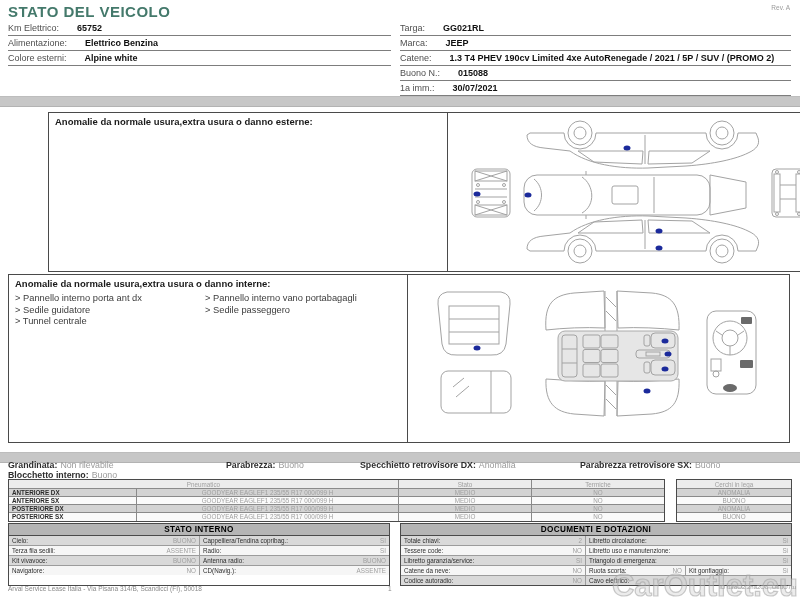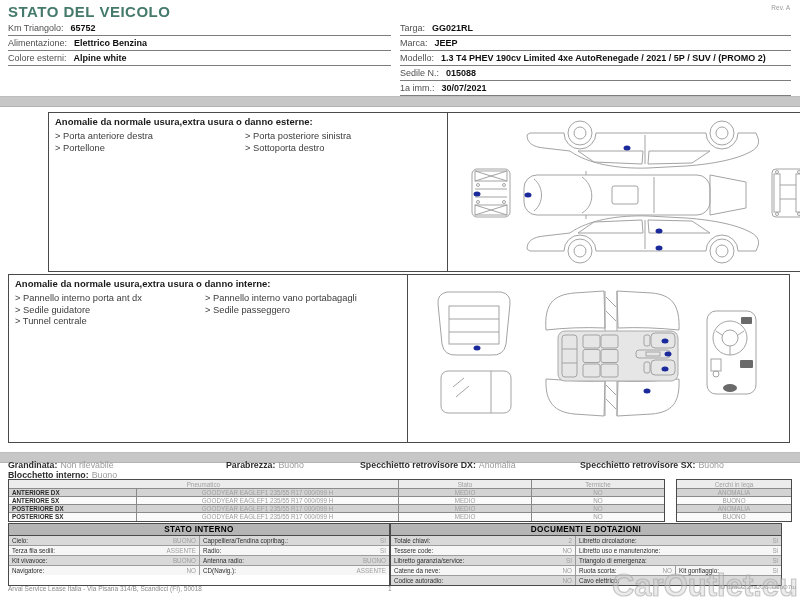--- a/index.html
+++ b/index.html
@@ -6,21 +6,21 @@
   body{font-family:"Liberation Sans", sans-serif; background:#ffffff;}
   .page{position:relative;width:800px;height:600px;background:#ffffff;overflow:hidden;}
 
   .title{position:absolute;left:8px;top:3px;font-size:15px;font-weight:bold;color:#44796b;letter-spacing:.5px;}
   .rev{position:absolute;right:10px;top:4px;font-size:6.5px;color:#9a9a9a;}
 
   .hdr-left{position:absolute;left:8px;top:21px;width:383px;}
   .hdr-right{position:absolute;left:400px;top:21px;width:391px;}
   .field{border-bottom:1px solid #7d7d7d;padding:2px 0 1px 0;font-size:9px;color:#555;line-height:11px;}
   .field .fl{color:#4f4f4f;}
-  .field .fv{color:#101010;font-weight:bold;margin-left:7px;}
+  .field .fv{color:#101010;font-weight:bold;margin-left:18px;}
 
   .band{position:absolute;left:0;width:800px;background:#c7c7c7;border-top:1px solid #bdbdbd;border-bottom:1px solid #b3b3b3;}
   .band1{top:96px;height:9px;}
   .band2{top:452px;height:9px;}
 
   .abox{position:absolute;left:8px;width:782px;border:1px solid #4a4a4a;display:flex;background:#fff;box-sizing:border-box;}
   .ext-box{top:112px;height:160px;margin-left:40px;}
   .int-box{top:274px;height:169px;}
   .box-left{width:399px;border-right:1px solid #4a4a4a;padding:3px 6px;box-sizing:border-box;}
   .box-right{flex:1;position:relative;}
@@ -41,21 +41,21 @@
   .tire-cerchi{margin-left:11px;display:grid;grid-template-columns:114px;border:1px solid #4a4a4a;}
   .tcell{height:8px;line-height:8px;font-size:6.3px;box-sizing:border-box;border-right:1px solid #8a8a8a;border-bottom:1px solid #8a8a8a;overflow:hidden;white-space:nowrap;}
   .tcell.last-col{border-right:none;}
   .tcell.last-row{border-bottom:none;}
   .th{background:#ececec;color:#9f9f9f;text-align:center;height:9px;line-height:9px;}
   .tlabel{font-weight:bold;color:#2a2a2a;padding-left:3px;}
   .tval{color:#9f9f9f;text-align:center;}
   .row-a{background:#d3d3d3;}
   .row-b{background:#fafafa;}
 
-  .bottom-tables{position:absolute;left:8px;top:523px;width:784px;display:flex;}
+  .bottom-tables{position:absolute;left:8px;top:523px;width:784px;display:flex;gap:10px;}
   .bt{box-sizing:border-box;border:1px solid #4a4a4a;background:#fff;}
   .bt-left{width:382px;}
   .bt-right{width:392px;}
   .bt-header{height:11px;line-height:11px;background:#b5b5b5;border-bottom:1px solid #4a4a4a;text-align:center;font-size:8.2px;font-weight:bold;color:#000;letter-spacing:.3px;}
   .bt-row{display:flex;height:9px;line-height:9px;font-size:6.3px;border-bottom:1px solid #9c9c9c;}
   .bt-row:last-child{border-bottom:none;}
   .sh-a{background:#d9d9d9;}
   .sh-b{background:#f6f6f6;}
   .pair{display:flex;box-sizing:border-box;padding:0 3px;overflow:hidden;white-space:nowrap;}
   .pair .l{flex:1;color:#2e2e2e;}
@@ -81,62 +81,52 @@
 </head>
 <body>
 
 <div class="page">
 
   <div class="title">STATO DEL VEICOLO</div>
   <div class="rev">Rev. A</div>
 
   <div class="hdr-left">
     <div class="field">
-      <span class="fl">Km Triangolo:</span><span class="fv">65752</span>
+      <span class="fl">Km Elettrico:</span><span class="fv">65752</span>
     </div>
     <div class="field">
       <span class="fl">Alimentazione:</span><span class="fv">Elettrico Benzina</span>
     </div>
     <div class="field">
       <span class="fl">Colore esterni:</span><span class="fv">Alpine white</span>
     </div>
   </div>
   <div class="hdr-right">
     <div class="field">
       <span class="fl">Targa:</span><span class="fv">GG021RL</span>
     </div>
     <div class="field">
       <span class="fl">Marca:</span><span class="fv">JEEP</span>
     </div>
     <div class="field">
-      <span class="fl">Modello:</span><span class="fv">1.3 T4 PHEV 190cv Limited 4xe AutoRenegade / 2021 / 5P / SUV / (PROMO 2)</span>
-    </div>
-    <div class="field">
-      <span class="fl">Sedile N.:</span><span class="fv">015088</span>
+      <span class="fl">Catene:</span><span class="fv">1.3 T4 PHEV 190cv Limited 4xe AutoRenegade / 2021 / 5P / SUV / (PROMO 2)</span>
+    </div>
+    <div class="field">
+      <span class="fl">Buono N.:</span><span class="fv">015088</span>
     </div>
     <div class="field">
       <span class="fl">1a imm.:</span><span class="fv">30/07/2021</span>
     </div>
   </div>
 
   <div class="band band1"></div>
 
   <div class="abox ext-box">
     <div class="box-left">
       <div class="box-title">Anomalie da normale usura,extra usura o danno esterne:</div>
-      <div class="anomaly-cols">
-        <div class="acol1">
-          <div>&gt; Porta anteriore destra</div>
-          <div>&gt; Portellone</div>
-        </div>
-        <div class="acol2">
-          <div>&gt; Porta posteriore sinistra</div>
-          <div>&gt; Sottoporta destro</div>
-        </div>
-      </div>
     </div>
     <div class="box-right">
       <svg class="diagram" width="381" height="158" viewBox="0 0 381 158">
         <defs>
           <g id="sedan">
             <path d="M3,36 C3,28 9,24 20,23 L46,20 C64,7 94,2 124,3 L162,5 C190,7 212,12 224,18 C233,22 236,27 234,33 L232,38 L214,38 A16,16 0 0 0 182,38 L72,38 A16,16 0 0 0 40,38 L6,38 Z"></path>
             <circle cx="56" cy="38" r="12"></circle>
               <circle cx="56" cy="38" r="6"></circle>
             <circle cx="198" cy="38" r="12"></circle>
               <circle cx="198" cy="38" r="6"></circle>
@@ -281,21 +271,21 @@
       </svg>
     </div>
   </div>
 
   <div class="band band2"></div>
 
   <div class="summary">
     <div class="sitem si0"><span class="label">Grandinata:</span><span class="value">Non rilevabile</span></div>
     <div class="sitem si1"><span class="label">Parabrezza:</span><span class="value">Buono</span></div>
     <div class="sitem si2"><span class="label">Specchietto retrovisore DX:</span><span class="value">Anomalia</span></div>
-    <div class="sitem si3"><span class="label">Specchietto retrovisore SX:</span><span class="value">Buono</span></div>
+    <div class="sitem si3"><span class="label">Parabrezza retrovisore SX:</span><span class="value">Buono</span></div>
     <div class="sitem si4"><span class="label">Blocchetto interno:</span><span class="value">Buono</span></div>
   </div>
 
   <div class="tire-wrap">
     <div class="tire-main">
       <div class="tcell th" style="grid-column:1/3;">Pneumatico</div>
       <div class="tcell th">Stato</div>
       <div class="tcell th last-col">Termiche</div>
 
       <div class="tcell tlabel row-a">ANTERIORE DX</div>

